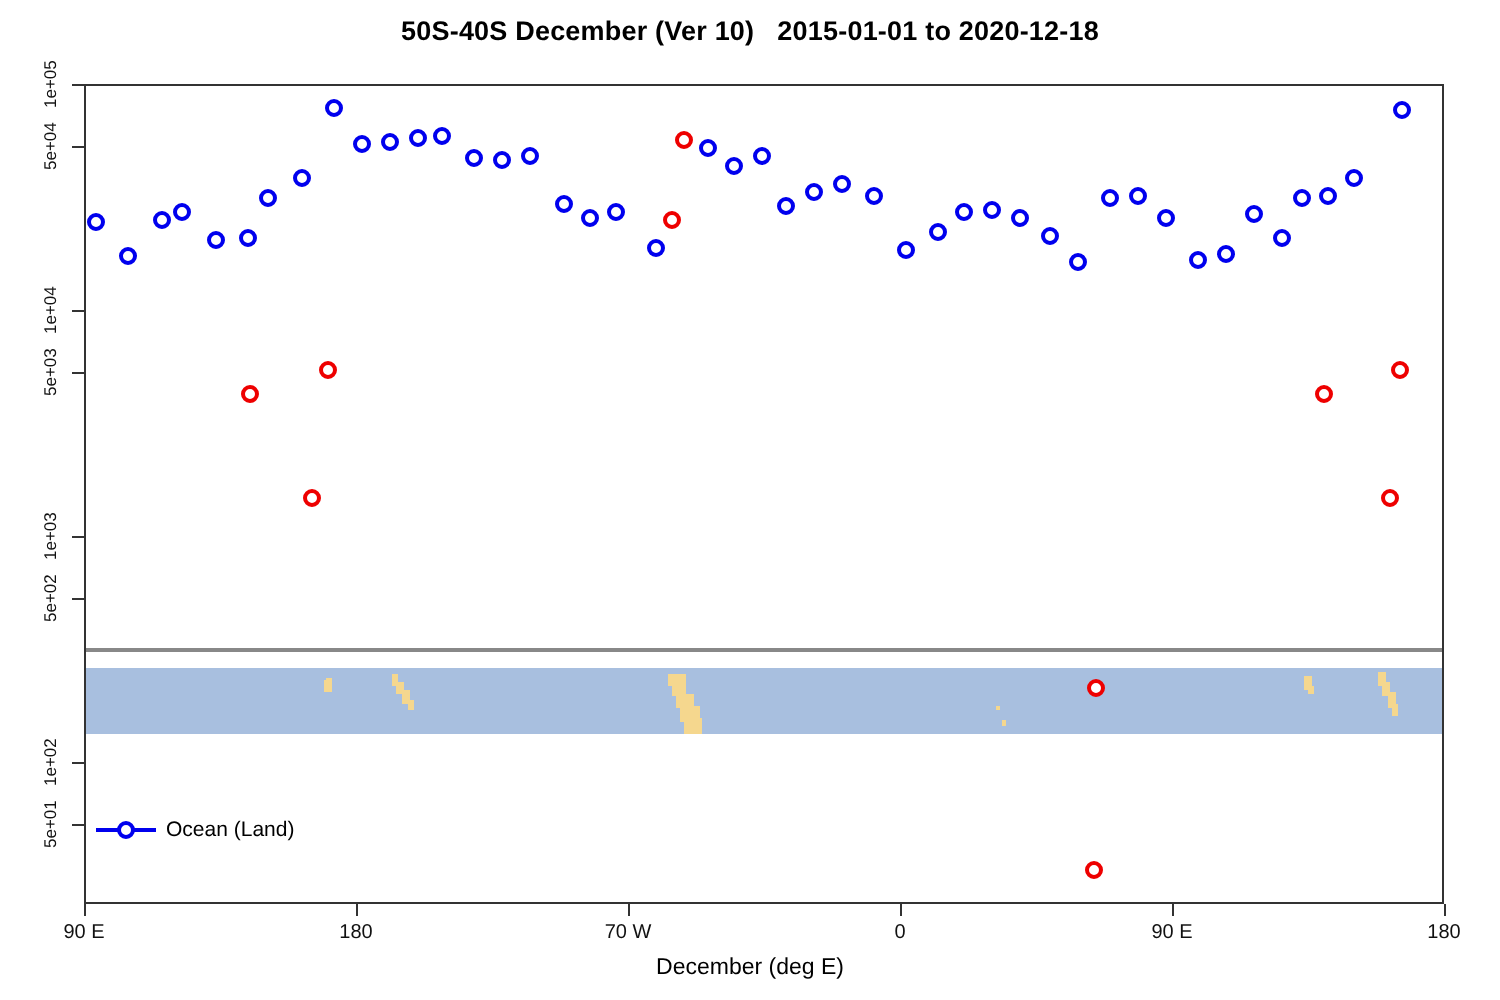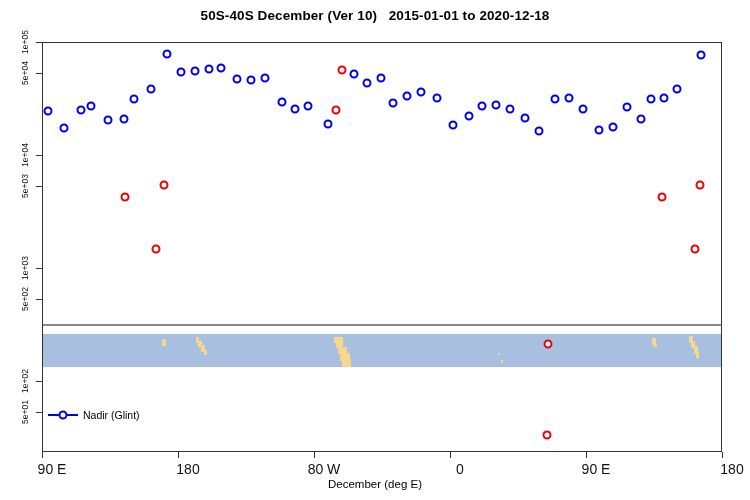--- a/index.html
+++ b/index.html
@@ -91,25 +91,24 @@
   .xtick-mark {
     position: absolute;
     top: 452px;
     width: 1px;
     height: 6px;
     background: #333333;
   }
   .xtick-label {
     position: absolute;
     top: 461px;
-    font-size: 14px;
+    font-size: 10px;
     color: #111111;
     white-space: nowrap;
     transform: translateX(-50%);
-    margin-left: 10px;
   }
   #x-axis-title {
     position: absolute;
     left: 0;
     top: 478px;
     width: 750px;
     text-align: center;
     font-size: 11.5px;
     color: #000000;
   }
@@ -186,21 +185,21 @@
       <div class="ytick-label" style="top: 364px; left: 20px; height: 34px;">1e+02</div>
       <div class="ytick-mark" style="top: 412px;"></div>
       <div class="ytick-label" style="top: 395px; left: 20px; height: 34px;">5e+01</div>
     </div>
   <div id="x-ticks">
       <div class="xtick-mark" style="left: 42px;"></div>
       <div class="xtick-label" style="left: 42px;">90 E</div>
       <div class="xtick-mark" style="left: 178px;"></div>
       <div class="xtick-label" style="left: 178px;">180</div>
       <div class="xtick-mark" style="left: 314px;"></div>
-      <div class="xtick-label" style="left: 314px;">80 W</div>
+      <div class="xtick-label" style="left: 314px;">70 W</div>
       <div class="xtick-mark" style="left: 450px;"></div>
       <div class="xtick-label" style="left: 450px;">0</div>
       <div class="xtick-mark" style="left: 586px;"></div>
       <div class="xtick-label" style="left: 586px;">90 E</div>
       <div class="xtick-mark" style="left: 722px;"></div>
       <div class="xtick-label" style="left: 722px;">180</div>
     </div>
 
   <div id="plot-area">
     <div class="map-divider" style="top:281px;"></div>
@@ -283,17 +282,17 @@
         <div class="pt" style="left: 658px; top: 12px; border-color: rgb(0, 0, 238);"></div>
       </div>
   </div>
 
   <div id="legend">
       <div class="legend-row">
         <span class="legend-mark">
           <span class="bar" style="background: rgb(0, 0, 238);"></span>
           <span class="ring" style="border-color: rgb(0, 0, 238);"></span>
         </span>
-        <span class="legend-label">Nadir (Glint)</span>
+        <span class="legend-label">Ocean (Land)</span>
       </div>
     </div>
 
 </div>
 
 </body></html>

